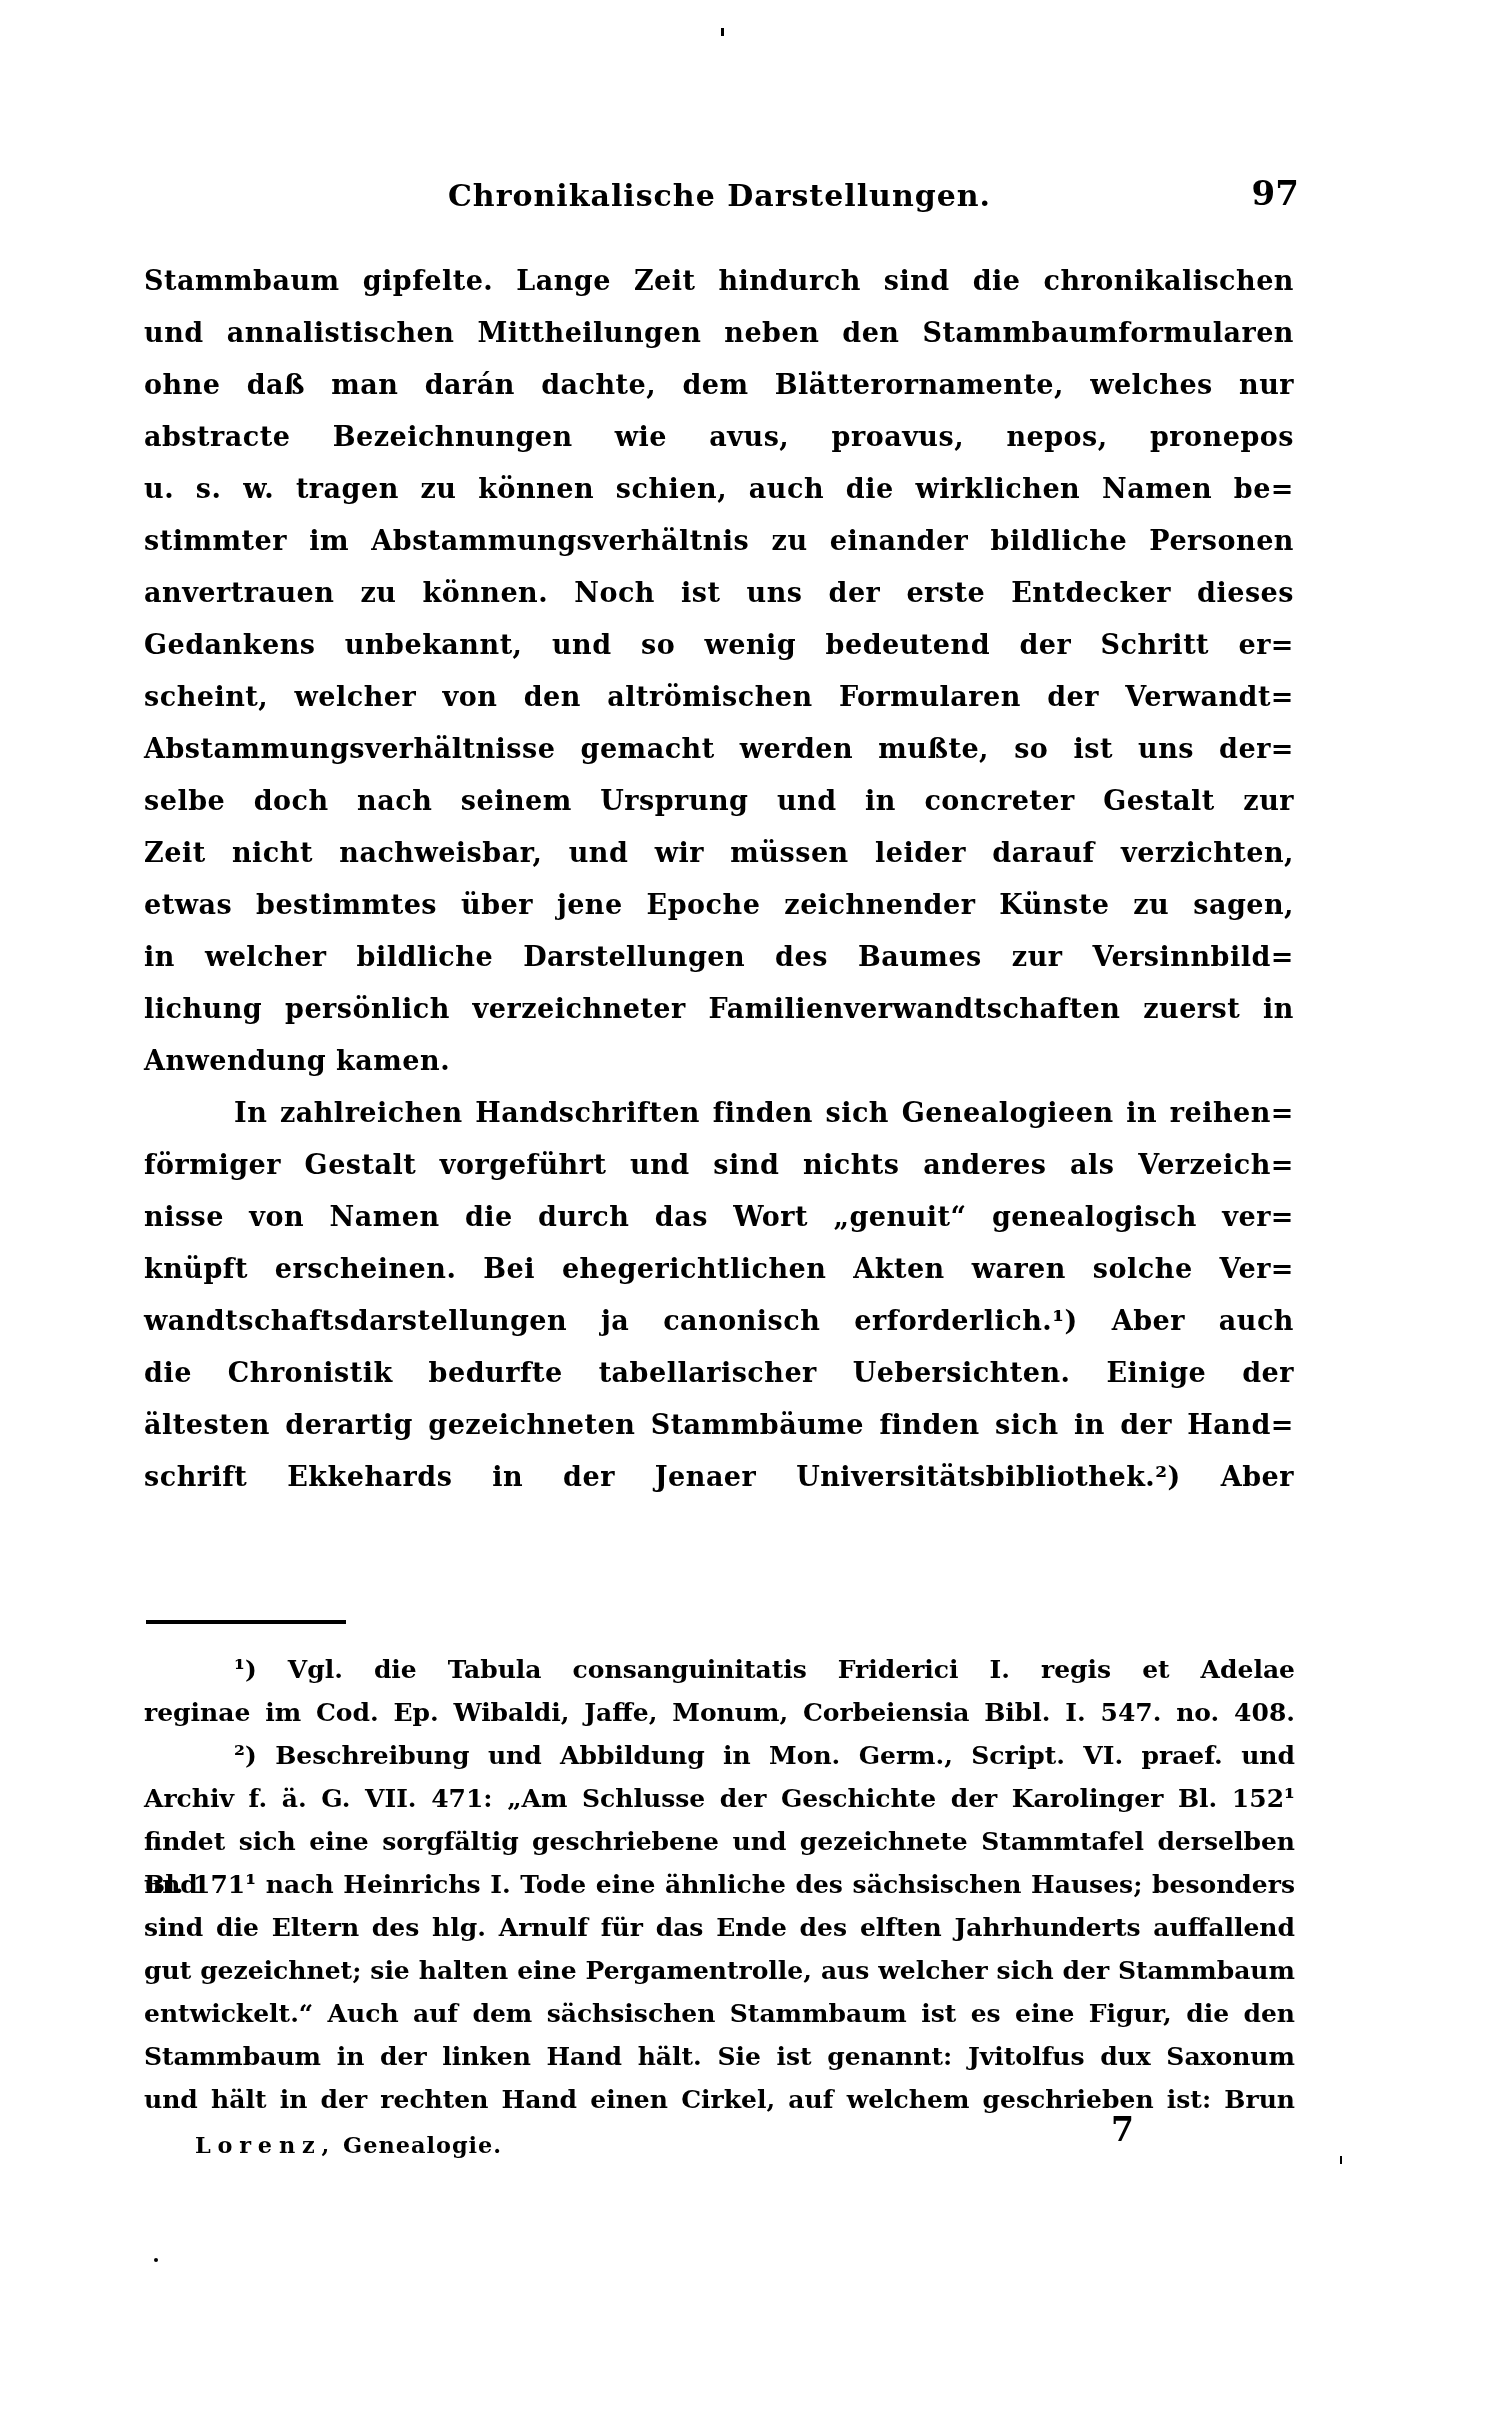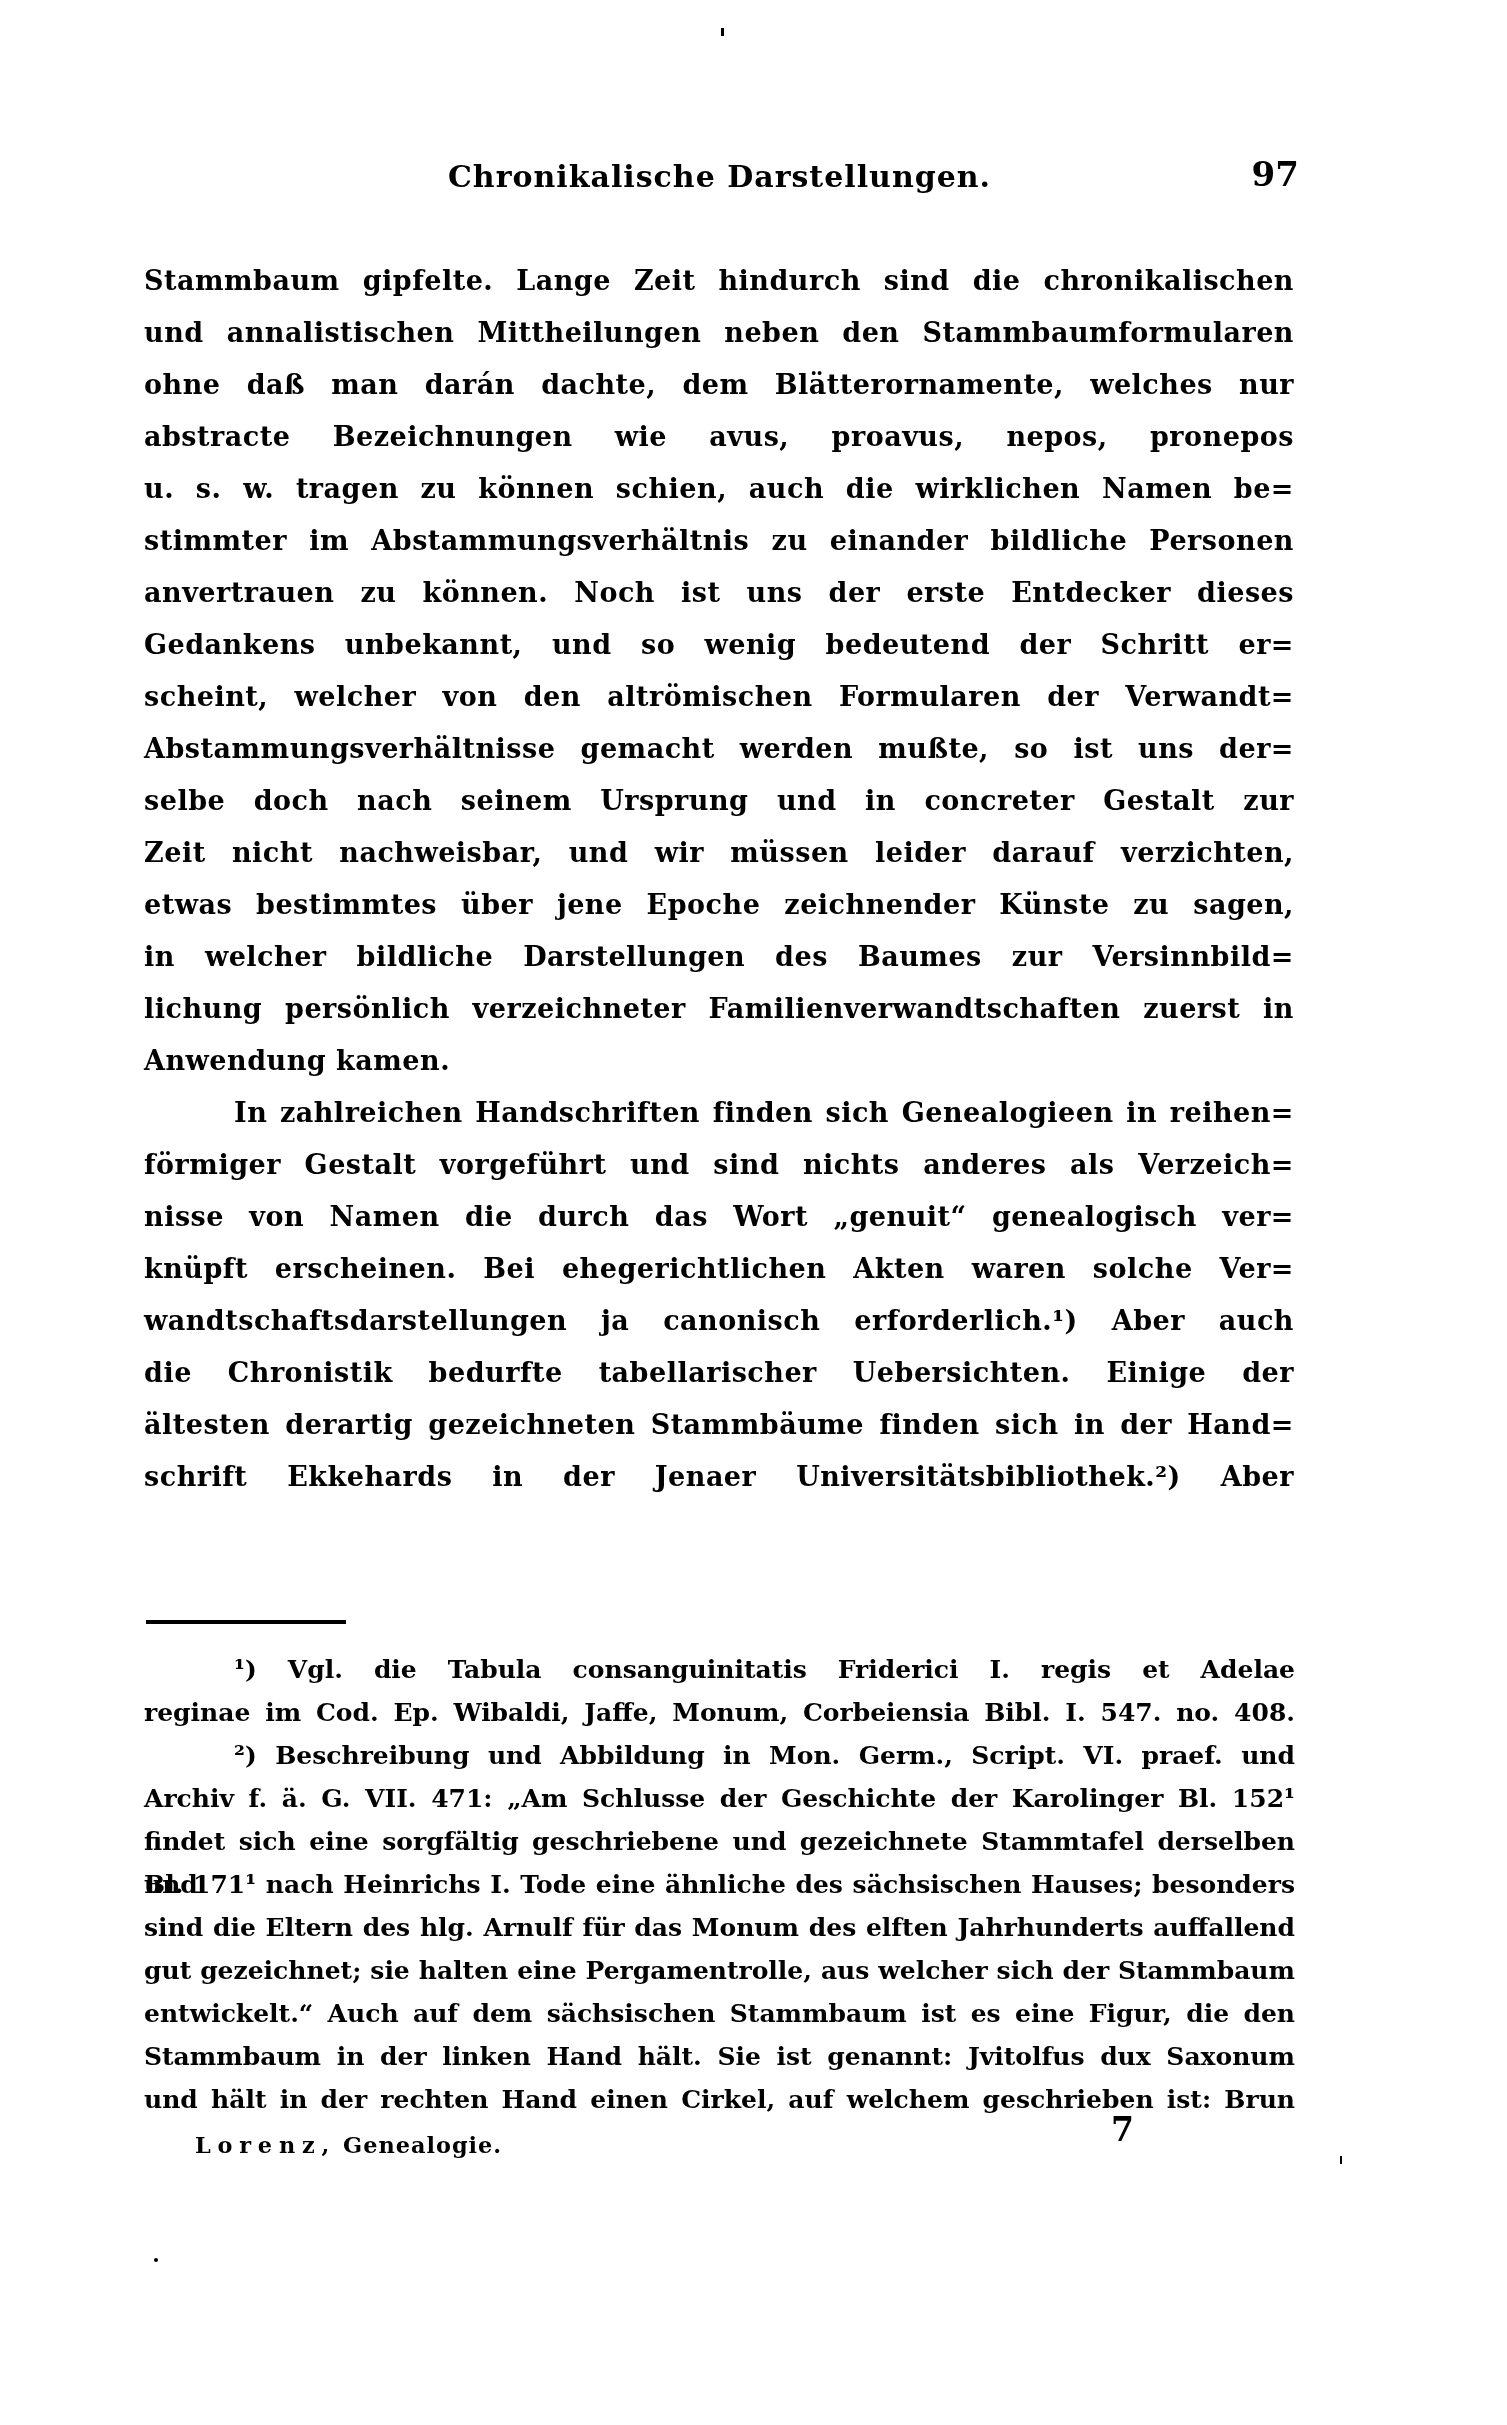--- a/index.html
+++ b/index.html
@@ -5,21 +5,21 @@
   html,body{margin:0;padding:0;background:#e8e8e8;}
   .page{
     position:relative;
     width:1507px;height:2426px;
     background:#ffffff;
     color:#000000;
     font-family:"DejaVu Serif", serif;
     overflow:hidden;
   }
   
-  .header{position:absolute;left:144px;top:157px;width:1151px;height:44px;}
+  .header{position:absolute;left:144px;top:176px;width:1151px;height:44px;}
   .header-title{
     text-align:center;
     font-size:30px;font-weight:bold;letter-spacing:1px;
     line-height:39px;
   }
   .page-number{
     position:absolute;right:-3.9px;top:-2px;
     font-size:34px;font-weight:bold;line-height:39px;
   }
   
@@ -111,21 +111,21 @@
   <div class="fn-block">
     <div>
         <div class="line fn-line indent">¹) Vgl. die Tabula consanguinitatis Friderici I. regis et Adelae</div>
         <div class="line fn-line">reginae im Cod. Ep. Wibaldi, Jaffe, Monum, Corbeiensia Bibl. I. 547. no. 408.</div>
       </div>
     <div>
         <div class="line fn-line indent">²) Beschreibung und Abbildung in Mon. Germ., Script. VI. praef. und</div>
         <div class="line fn-line">Archiv f. ä. G. VII. 471: „Am Schlusse der Geschichte der Karolinger Bl. 152¹</div>
         <div class="line fn-line">findet sich eine sorgfältig geschriebene und gezeichnete Stammtafel derselben und</div>
         <div class="line fn-line">Bl. 171¹ nach Heinrichs I. Tode eine ähnliche des sächsischen Hauses; besonders</div>
-        <div class="line fn-line">sind die Eltern des hlg. Arnulf für das Monum des elften Jahrhunderts auffallend</div>
+        <div class="line fn-line">sind die Eltern des hlg. Arnulf für das Ende des elften Jahrhunderts auffallend</div>
         <div class="line fn-line">gut gezeichnet; sie halten eine Pergamentrolle, aus welcher sich der Stammbaum</div>
         <div class="line fn-line">entwickelt.“  Auch auf dem sächsischen Stammbaum ist es eine Figur, die den</div>
         <div class="line fn-line">Stammbaum in der linken Hand hält.  Sie ist genannt: Jvitolfus dux Saxonum</div>
         <div class="line fn-line">und hält in der rechten Hand einen Cirkel, auf welchem geschrieben ist: Brun</div>
       </div>
   </div>
 
   <div class="footer-sig">
     <span class="footer-author">Lorenz,</span><span class="footer-work">Genealogie.</span>
   </div>

